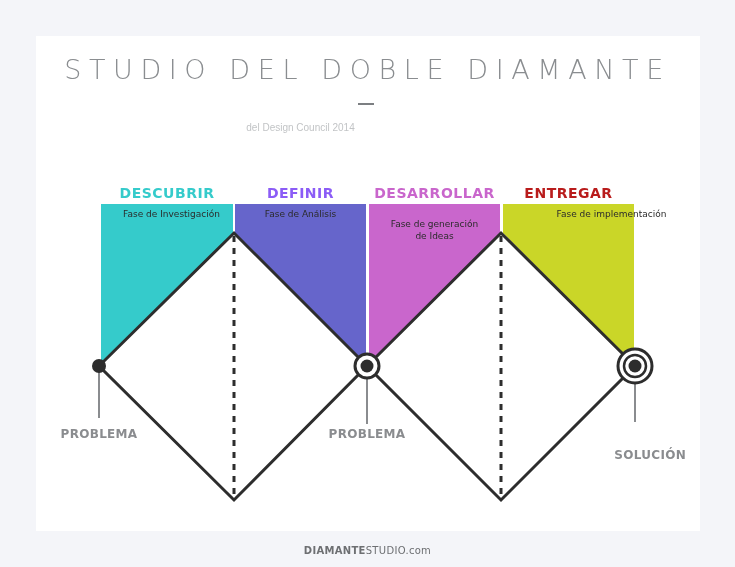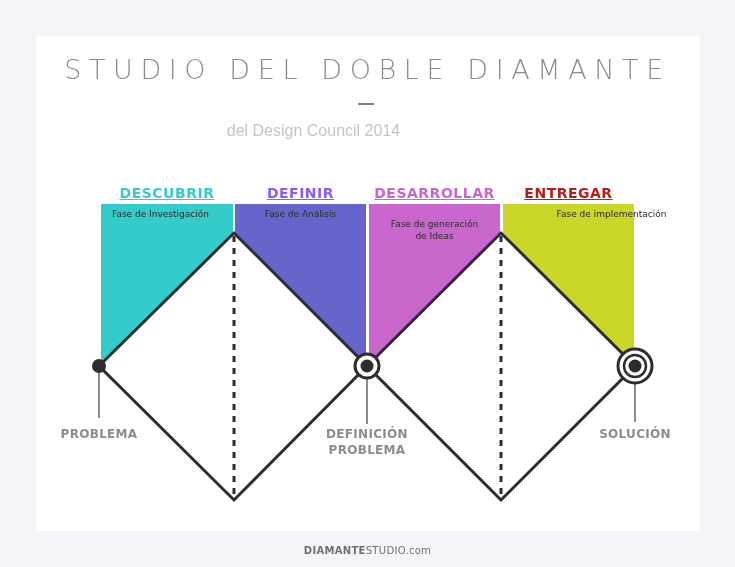--- a/index.html
+++ b/index.html
@@ -1,21 +1,21 @@
 <!DOCTYPE html>
 <html><head>
 <meta charset="utf-8">
 <style>
   html, body { margin:0; padding:0; }
   body { width:735px; height:567px; background:#f4f5f9; position:relative; overflow:hidden; font-family:"DejaVu Sans", sans-serif; }
   .card { position:absolute; left:36px; top:36px; width:664px; height:495px; background:#ffffff; }
   .title { position:absolute; left:0; width:735px; top:54px; text-align:center; font-family:"DejaVu Sans", sans-serif; font-weight:200; font-size:27px; letter-spacing:7.6px; color:#8a8d90; line-height:32px; }
   .dash { position:absolute; left:358px; top:103px; width:16px; height:1.5px; background:#7c7f82; }
-  .subtitle { position:absolute; left:16px; width:595px; top:122px; text-align:center; font-family:"Liberation Sans", sans-serif; font-size:16px; color:#c2c4c6; }
-  .phase-title { position:absolute; top:184px; font-family:"DejaVu Sans", sans-serif; font-weight:bold; font-size:14px; letter-spacing:0.5px; text-align:center; line-height:18px;text-decoration:underline; }
+  .subtitle { position:absolute; left:3px; width:595px; top:122px; text-align:center; font-family:"Liberation Sans", sans-serif; font-size:10px; color:#c2c4c6; }
+  .phase-title { position:absolute; top:184px; font-family:"DejaVu Sans", sans-serif; font-weight:bold; font-size:14px; letter-spacing:0.5px; text-align:center; line-height:18px; }
   .phase-sub { position:absolute; top:208px; font-family:"DejaVu Sans", sans-serif; font-size:9px; color:#2b2b2b; text-align:center; line-height:12px; }
   .milestone { position:absolute; font-family:"DejaVu Sans", sans-serif; font-weight:bold; font-size:12px; color:#8a8c8f; text-align:center; line-height:16px; letter-spacing:0.3px; }
   .footer { position:absolute; left:0; width:735px; top:544px; text-align:center; font-size:10px; color:#6d6f72; line-height:14px; }
   .footer b { font-weight:bold; letter-spacing:0.3px; }
   .footer .light { font-weight:normal; letter-spacing:0.3px; }
   svg.diagram { position:absolute; left:0; top:0; }
 </style>
 </head>
 <body>
 
@@ -52,30 +52,29 @@
     <circle cx="635" cy="366" r="11" fill="#ffffff" stroke="#2d2d2d" stroke-width="2.5"></circle>
     <circle cx="635" cy="366" r="6.5" fill="#2d2d2d"></circle>
   </g>
 </svg>
 
 <div class="phase-title" style="left:101px;width:132px;color:#35cbcb;">DESCUBRIR</div>
 <div class="phase-title" style="left:235px;width:131px;color:#8b5cf6;">DEFINIR</div>
 <div class="phase-title" style="left:366px;width:137px;color:#c966cc;">DESARROLLAR</div>
 <div class="phase-title" style="left:503px;width:131px;color:#b91c1c;">ENTREGAR</div>
 
-<div class="phase-sub" style="left:101px;width:119px;">Fase de Investigación</div>
+<div class="phase-sub" style="left:101px;width:119px;text-align:right;">Fase de Investigación</div>
 <div class="phase-sub" style="left:235px;width:131px;">Fase de Análisis</div>
 <div class="phase-sub" style="left:369px;width:131px;margin-top:10px;">
   <div>Fase de generación</div>
   <div>de Ideas</div>
 </div>
 <div class="phase-sub" style="left:503px;width:131px;padding-left:43px;">Fase de implementación</div>
 
 <div class="milestone" style="left:48px;width:102px;top:426px;">PROBLEMA</div>
 <div class="milestone" style="left:312px;width:110px;top:426px;">
-  <div>DEFINICIÓN</div>
   <div>PROBLEMA</div>
 </div>
-<div class="milestone" style="left:584px;width:102px;top:426px;">SOLUCIÓN</div>
+<div class="milestone" style="left:584px;width:102px;top:447px;text-align:right;">SOLUCIÓN</div>
 
 <div class="footer">
   <b>DIAMANTE</b><span class="light">STUDIO</span><span class="light">.com</span>
 </div>
 
 </body></html>

